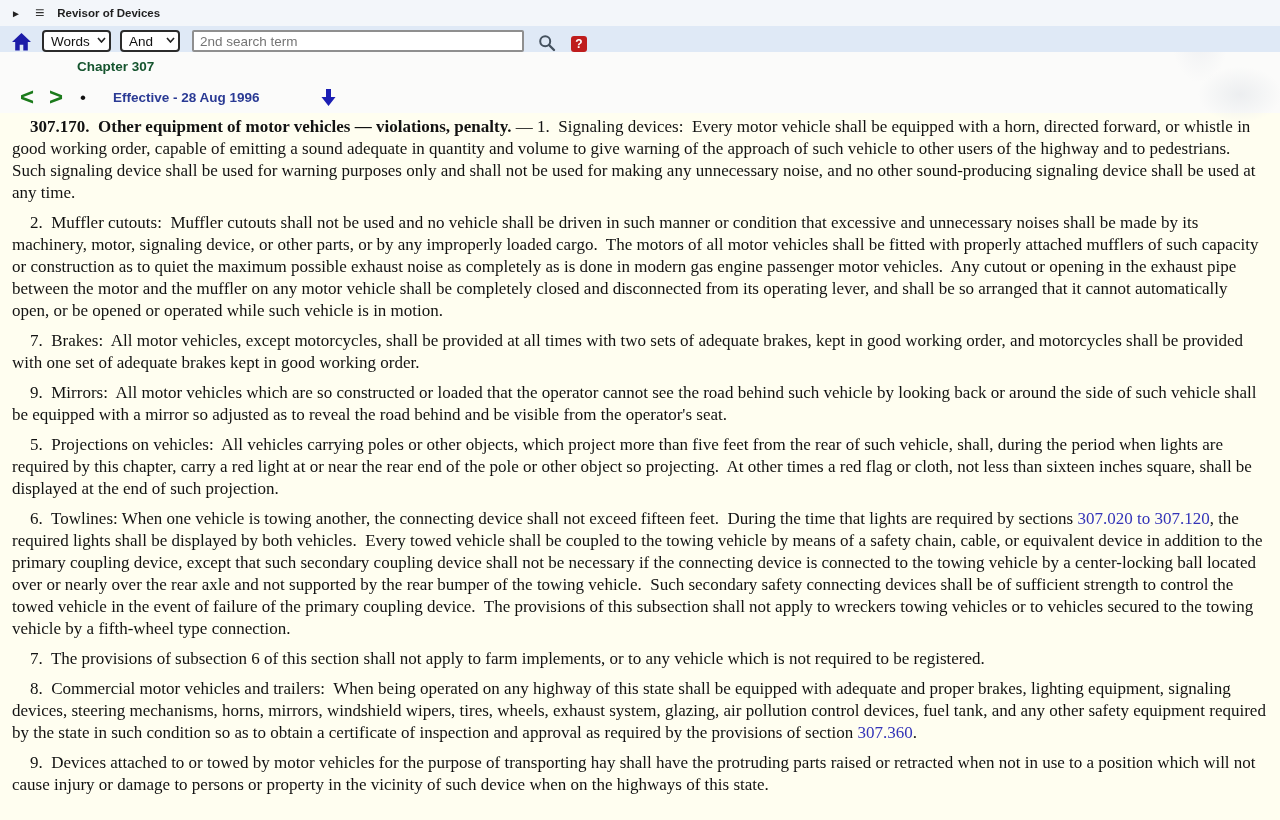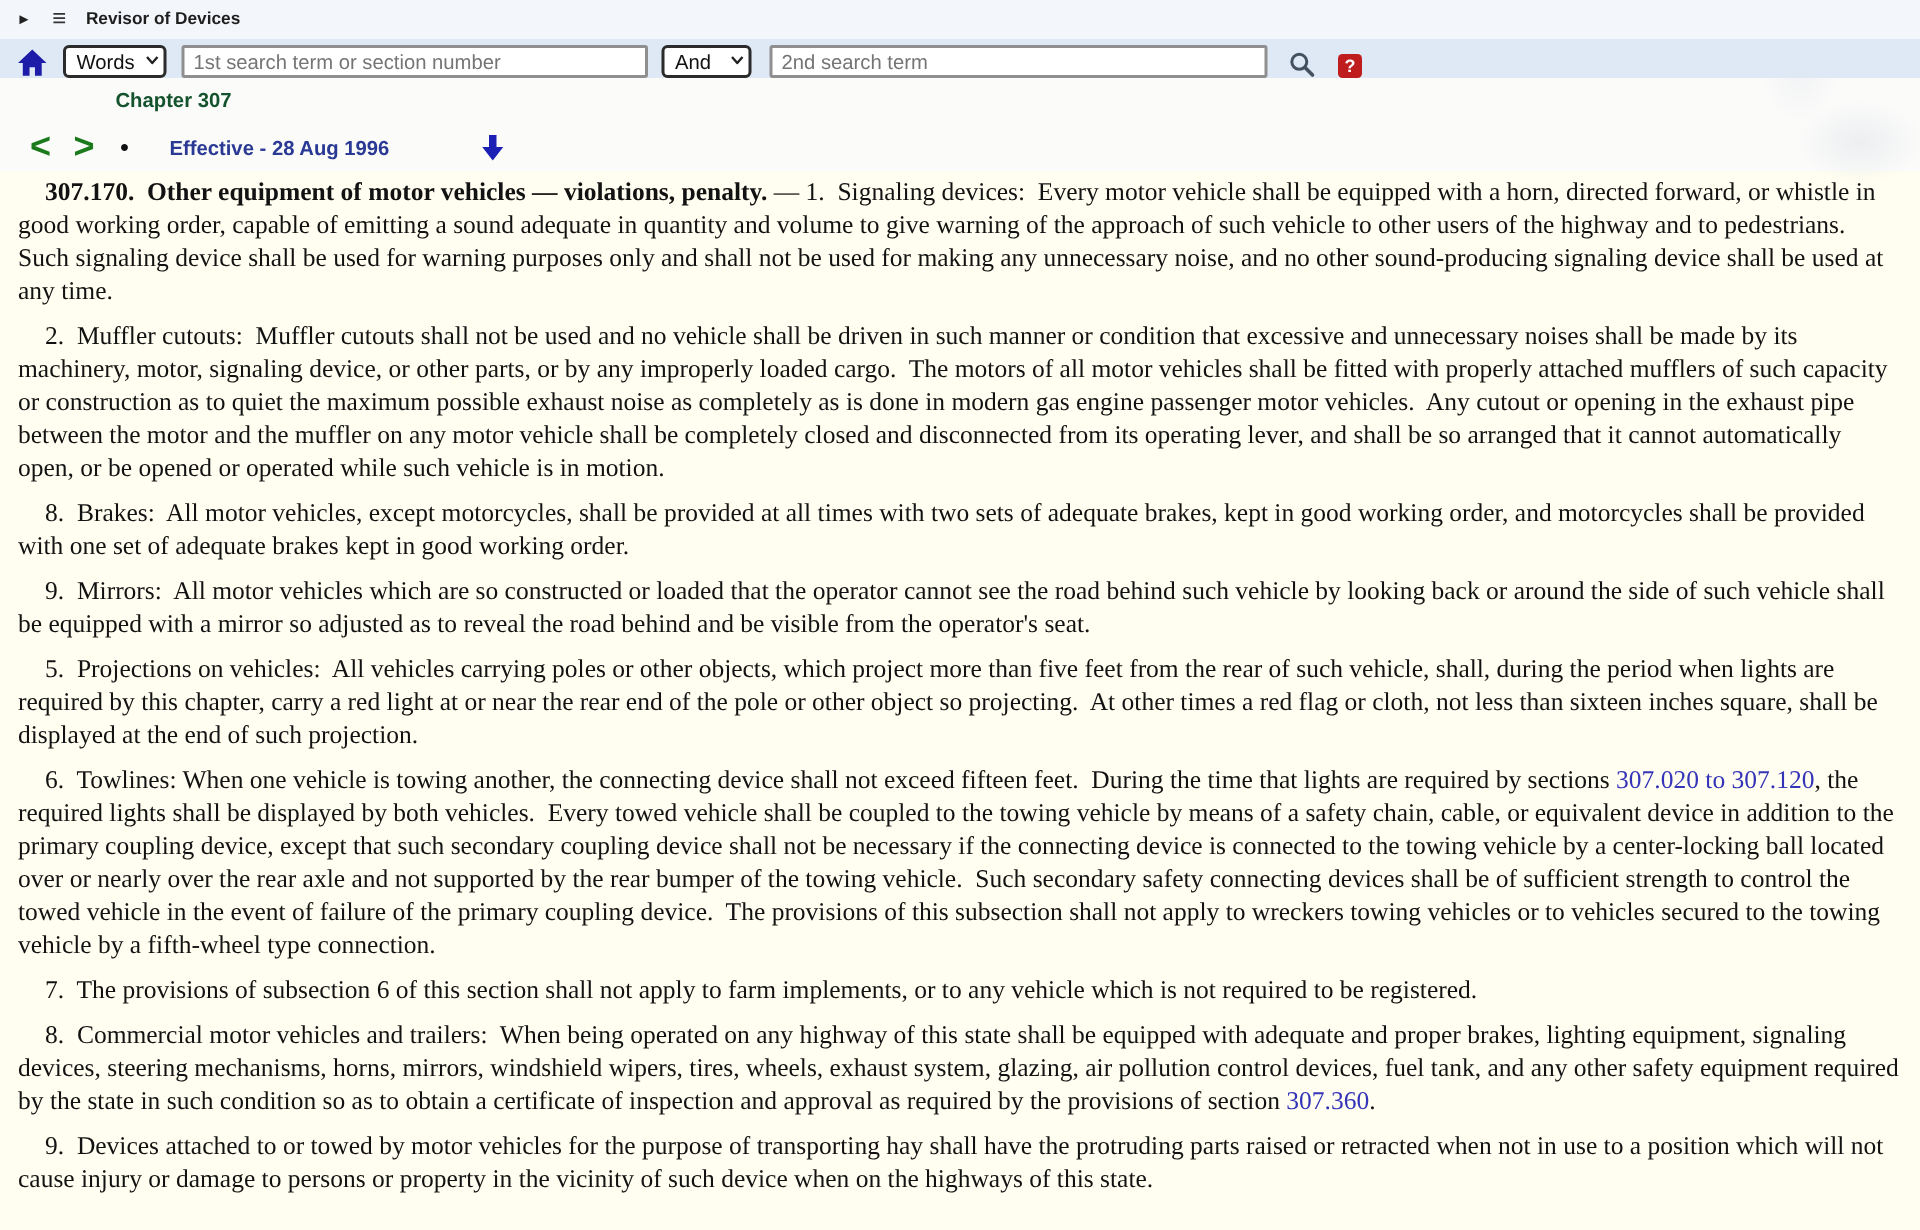--- a/index.html
+++ b/index.html
@@ -105,21 +105,20 @@
       </svg>
     </span>
     <span class="sel-wrap first">
       <select class="sel-words">
         <option>Words</option>
       </select>
       <svg class="sel-chevron" width="9" height="6" viewBox="0 0 9 6">
         <polyline points="1,1 4.5,5 8,1" fill="none" stroke="#222" stroke-width="1.6"></polyline>
       </svg>
     </span>
-    <input class="search-input input-1" type="text" placeholder="1st search term or section number" style="">
     <span class="sel-wrap second">
       <select class="sel-and">
         <option>And</option>
       </select>
       <svg class="sel-chevron" width="9" height="6" viewBox="0 0 9 6">
         <polyline points="1,1 4.5,5 8,1" fill="none" stroke="#222" stroke-width="1.6"></polyline>
       </svg>
     </span>
     <input class="search-input input-2" type="text" placeholder="2nd search term" style="">
     <span class="mag-btn">
@@ -142,20 +141,20 @@
       <svg width="17" height="19" viewBox="0 0 17 19">
         <path d="M6 1 H11 V9 H15.5 L8.5 18 L1.5 9 H6 Z" fill="#1c1fb4"></path>
       </svg>
     </span>
   </div>
 </div>
 
 <div class="statute">
     <p class="para"><b>307.170.  Other equipment of motor vehicles — violations, penalty.</b><span> — 1.  Signaling devices:  Every motor vehicle shall be equipped with a horn, directed forward, or whistle in good working order, capable of emitting a sound adequate in quantity and volume to give warning of the approach of such vehicle to other users of the highway and to pedestrians.  Such signaling device shall be used for warning purposes only and shall not be used for making any unnecessary noise, and no other sound-producing signaling device shall be used at any time.</span></p>
     <p class="para"><span>2.  Muffler cutouts:  Muffler cutouts shall not be used and no vehicle shall be driven in such manner or condition that excessive and unnecessary noises shall be made by its machinery, motor, signaling device, or other parts, or by any improperly loaded cargo.  The motors of all motor vehicles shall be fitted with properly attached mufflers of such capacity or construction as to quiet the maximum possible exhaust noise as completely as is done in modern gas engine passenger motor vehicles.  Any cutout or opening in the exhaust pipe between the motor and the muffler on any motor vehicle shall be completely closed and disconnected from its operating lever, and shall be so arranged that it cannot automatically open, or be opened or operated while such vehicle is in motion.</span></p>
-    <p class="para"><span>8.  Brakes:  All motor vehicles, except motorcycles, shall be provided at all times with two sets of adequate brakes, kept in good working order, and motorcycles shall be provided with one set of adequate brakes kept in good working order.</span></p>
+    <p class="para"><span>7.  Brakes:  All motor vehicles, except motorcycles, shall be provided at all times with two sets of adequate brakes, kept in good working order, and motorcycles shall be provided with one set of adequate brakes kept in good working order.</span></p>
     <p class="para"><span>9.  Mirrors:  All motor vehicles which are so constructed or loaded that the operator cannot see the road behind such vehicle by looking back or around the side of such vehicle shall be equipped with a mirror so adjusted as to reveal the road behind and be visible from the operator's seat.</span></p>
     <p class="para"><span>5.  Projections on vehicles:  All vehicles carrying poles or other objects, which project more than five feet from the rear of such vehicle, shall, during the period when lights are required by this chapter, carry a red light at or near the rear end of the pole or other object so projecting.  At other times a red flag or cloth, not less than sixteen inches square, shall be displayed at the end of such projection.</span></p>
     <p class="para"><span>6.  Towlines: When one vehicle is towing another, the connecting device shall not exceed fifteen feet.  During the time that lights are required by sections </span><a class="xref" href="#">307.020 to 307.120</a><span>, the required lights shall be displayed by both vehicles.  Every towed vehicle shall be coupled to the towing vehicle by means of a safety chain, cable, or equivalent device in addition to the primary coupling device, except that such secondary coupling device shall not be necessary if the connecting device is connected to the towing vehicle by a center-locking ball located over or nearly over the rear axle and not supported by the rear bumper of the towing vehicle.  Such secondary safety connecting devices shall be of sufficient strength to control the towed vehicle in the event of failure of the primary coupling device.  The provisions of this subsection shall not apply to wreckers towing vehicles or to vehicles secured to the towing vehicle by a fifth-wheel type connection.</span></p>
     <p class="para"><span>7.  The provisions of subsection 6 of this section shall not apply to farm implements, or to any vehicle which is not required to be registered.</span></p>
     <p class="para"><span>8.  Commercial motor vehicles and trailers:  When being operated on any highway of this state shall be equipped with adequate and proper brakes, lighting equipment, signaling devices, steering mechanisms, horns, mirrors, windshield wipers, tires, wheels, exhaust system, glazing, air pollution control devices, fuel tank, and any other safety equipment required by the state in such condition so as to obtain a certificate of inspection and approval as required by the provisions of section </span><a class="xref" href="#">307.360</a><span>.</span></p>
     <p class="para"><span>9.  Devices attached to or towed by motor vehicles for the purpose of transporting hay shall have the protruding parts raised or retracted when not in use to a position which will not cause injury or damage to persons or property in the vicinity of such device when on the highways of this state.</span></p>
   </div>
 
 </body></html>

